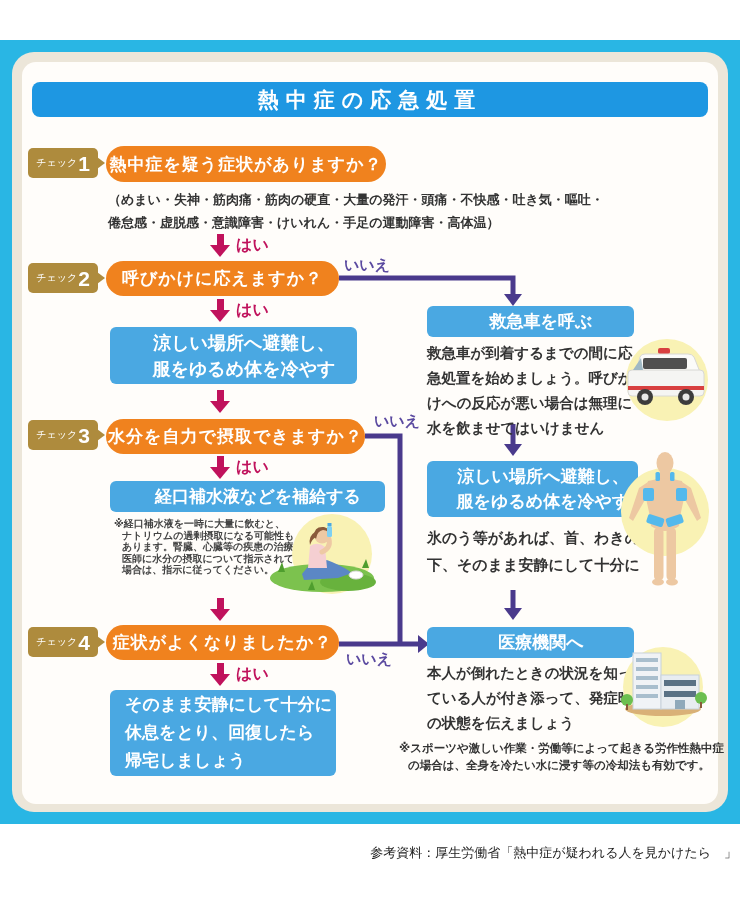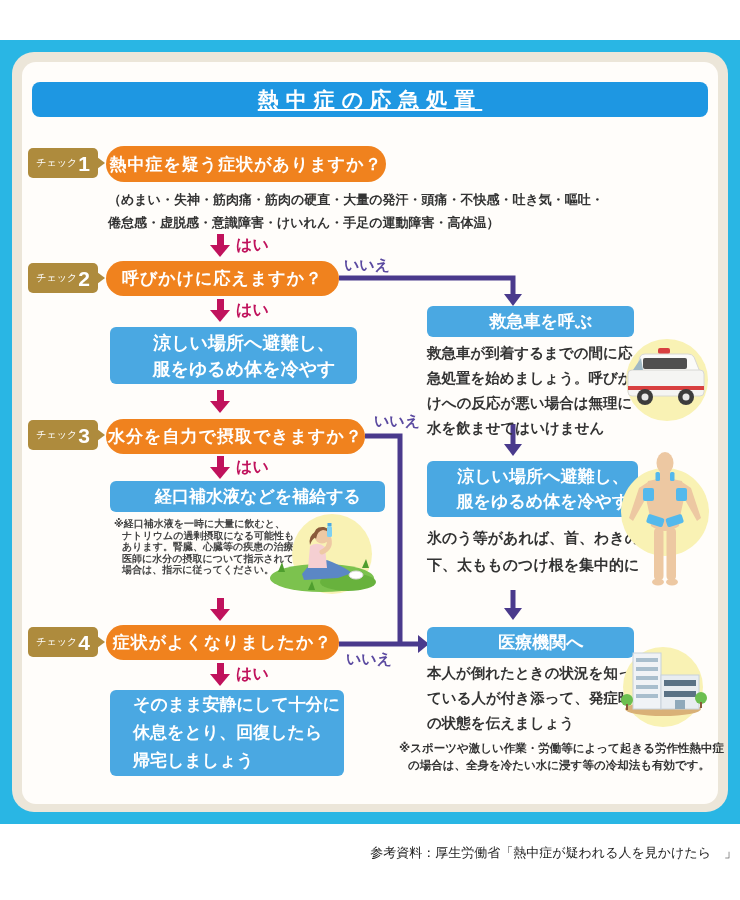--- a/index.html
+++ b/index.html
@@ -3,21 +3,21 @@
 <meta charset="utf-8">
 <style>
   html,body{margin:0;padding:0;background:#ffffff;}
   body{font-family:"Liberation Sans","DejaVu Sans",sans-serif;}
   .stage{position:relative;width:740px;height:900px;background:#ffffff;overflow:hidden;}
   .abs{position:absolute;}
   .cyan-band{left:0;top:40px;width:740px;height:784px;background:#29b6e4;}
   .cream{left:12px;top:52px;width:716px;height:760px;background:#ece6d9;border-radius:22px;}
   .panel{left:22px;top:62px;width:696px;height:742px;background:#fffdfa;border-radius:14px;}
   .title-bar{left:32px;top:82px;width:676px;height:35px;background:#1e97e2;border-radius:8px;
-    color:#fff;font-size:21px;font-weight:bold;letter-spacing:7px;text-align:center;line-height:35px;text-decoration:underline;}
+    color:#fff;font-size:21px;font-weight:bold;letter-spacing:7px;text-align:center;line-height:35px;}
   .badge{left:28px;width:70px;height:30px;background:#ae8b3d;border-radius:5px;color:#fff;
     display:flex;align-items:center;justify-content:center;gap:1px;}
   .badge::after{content:"";position:absolute;right:-7px;top:9px;width:0;height:0;
     border-top:6px solid transparent;border-bottom:6px solid transparent;border-left:8px solid #ae8b3d;}
   .badge .b-word{font-size:10px;font-weight:normal;}
   .badge .b-num{font-size:21px;font-weight:bold;line-height:1;}
   .q-box{left:106px;background:#f0821e;border-radius:18px;color:#fff;font-weight:bold;font-size:17px;
     display:flex;align-items:center;justify-content:center;letter-spacing:1px;}
   .b-box{background:#4aa8e2;border-radius:6px;color:#fff;font-weight:bold;
     display:flex;flex-direction:column;align-items:center;justify-content:center;padding-left:21px;}
@@ -151,21 +151,21 @@
     <span class="b-num">4</span>
   </div>
   <div class="abs q-box" style="top:625px;width:233px;height:35px;">症状がよくなりましたか？</div>
   <div class="no" style="left:346px;top:650px;">いいえ</div>
   <div class="abs arrD" style="left:210px;top:663px;">
       <div class="bar"></div>
       <div class="tri"></div>
     </div>
   <div class="yes" style="left:236px;top:664px;">はい</div>
 
-  <div class="abs b-box" style="left:110px;top:690px;width:226px;height:86px;font-size:17px;line-height:28px;align-items:flex-start;padding-left:8px;">
+  <div class="abs b-box" style="left:110px;top:690px;width:226px;height:86px;font-size:17px;line-height:28px;align-items:flex-start;padding-left:0;">
     <div style="padding-left:15px;">そのまま安静にして十分に</div>
     <div style="padding-left:15px;">休息をとり、回復したら</div>
     <div style="padding-left:15px;">帰宅しましょう</div>
   </div>
 
   <div class="abs b-box" style="left:427px;top:306px;width:186px;height:31px;font-size:17px;">救急車を呼ぶ</div>
   <div class="abs desc" style="left:427px;top:341px;width:235px;font-size:14.5px;line-height:25px;">
     <div>救急車が到着するまでの間に応</div>
     <div>急処置を始めましょう。呼びか</div>
     <div>けへの反応が悪い場合は無理に</div>
@@ -185,21 +185,21 @@
     <circle cx="23" cy="61" r="3.5" fill="#e8e8e8"></circle>
     <circle cx="64" cy="61" r="3.5" fill="#e8e8e8"></circle>
   </svg>
 
   <div class="abs b-box" style="left:427px;top:461px;width:190px;height:56px;font-size:17px;line-height:25px;">
     <div>涼しい場所へ避難し、</div>
     <div>服をゆるめ体を冷やす</div>
   </div>
   <div class="abs desc" style="left:427px;top:524px;width:235px;font-size:15px;line-height:27px;">
     <div>氷のう等があれば、首、わきの</div>
-    <div>下、太もものつけ根を集中的に</div>
+    <div>下、そのまま安静にして十分に</div>
   </div>
 
   <svg class="abs" style="left:615px;top:450px;" width="100" height="140" viewBox="0 0 100 140">
     <circle cx="50" cy="62" r="44" fill="#f9f2b4"></circle>
     <g fill="#edc8a2">
       <ellipse cx="50" cy="13" rx="8.5" ry="11"></ellipse>
       <rect x="45" y="20" width="10" height="11"></rect>
       <path d="M33,31 Q50,26 67,31 L70,44 L66,62 L64,76 Q57,81 50,81 Q43,81 36,76 L34,62 L30,44 Z"></path>
       <path d="M33,32 L24,38 L14,68 L18,71 L31,48 Z"></path>
       <path d="M67,32 L76,38 L86,68 L82,71 L69,48 Z"></path>

